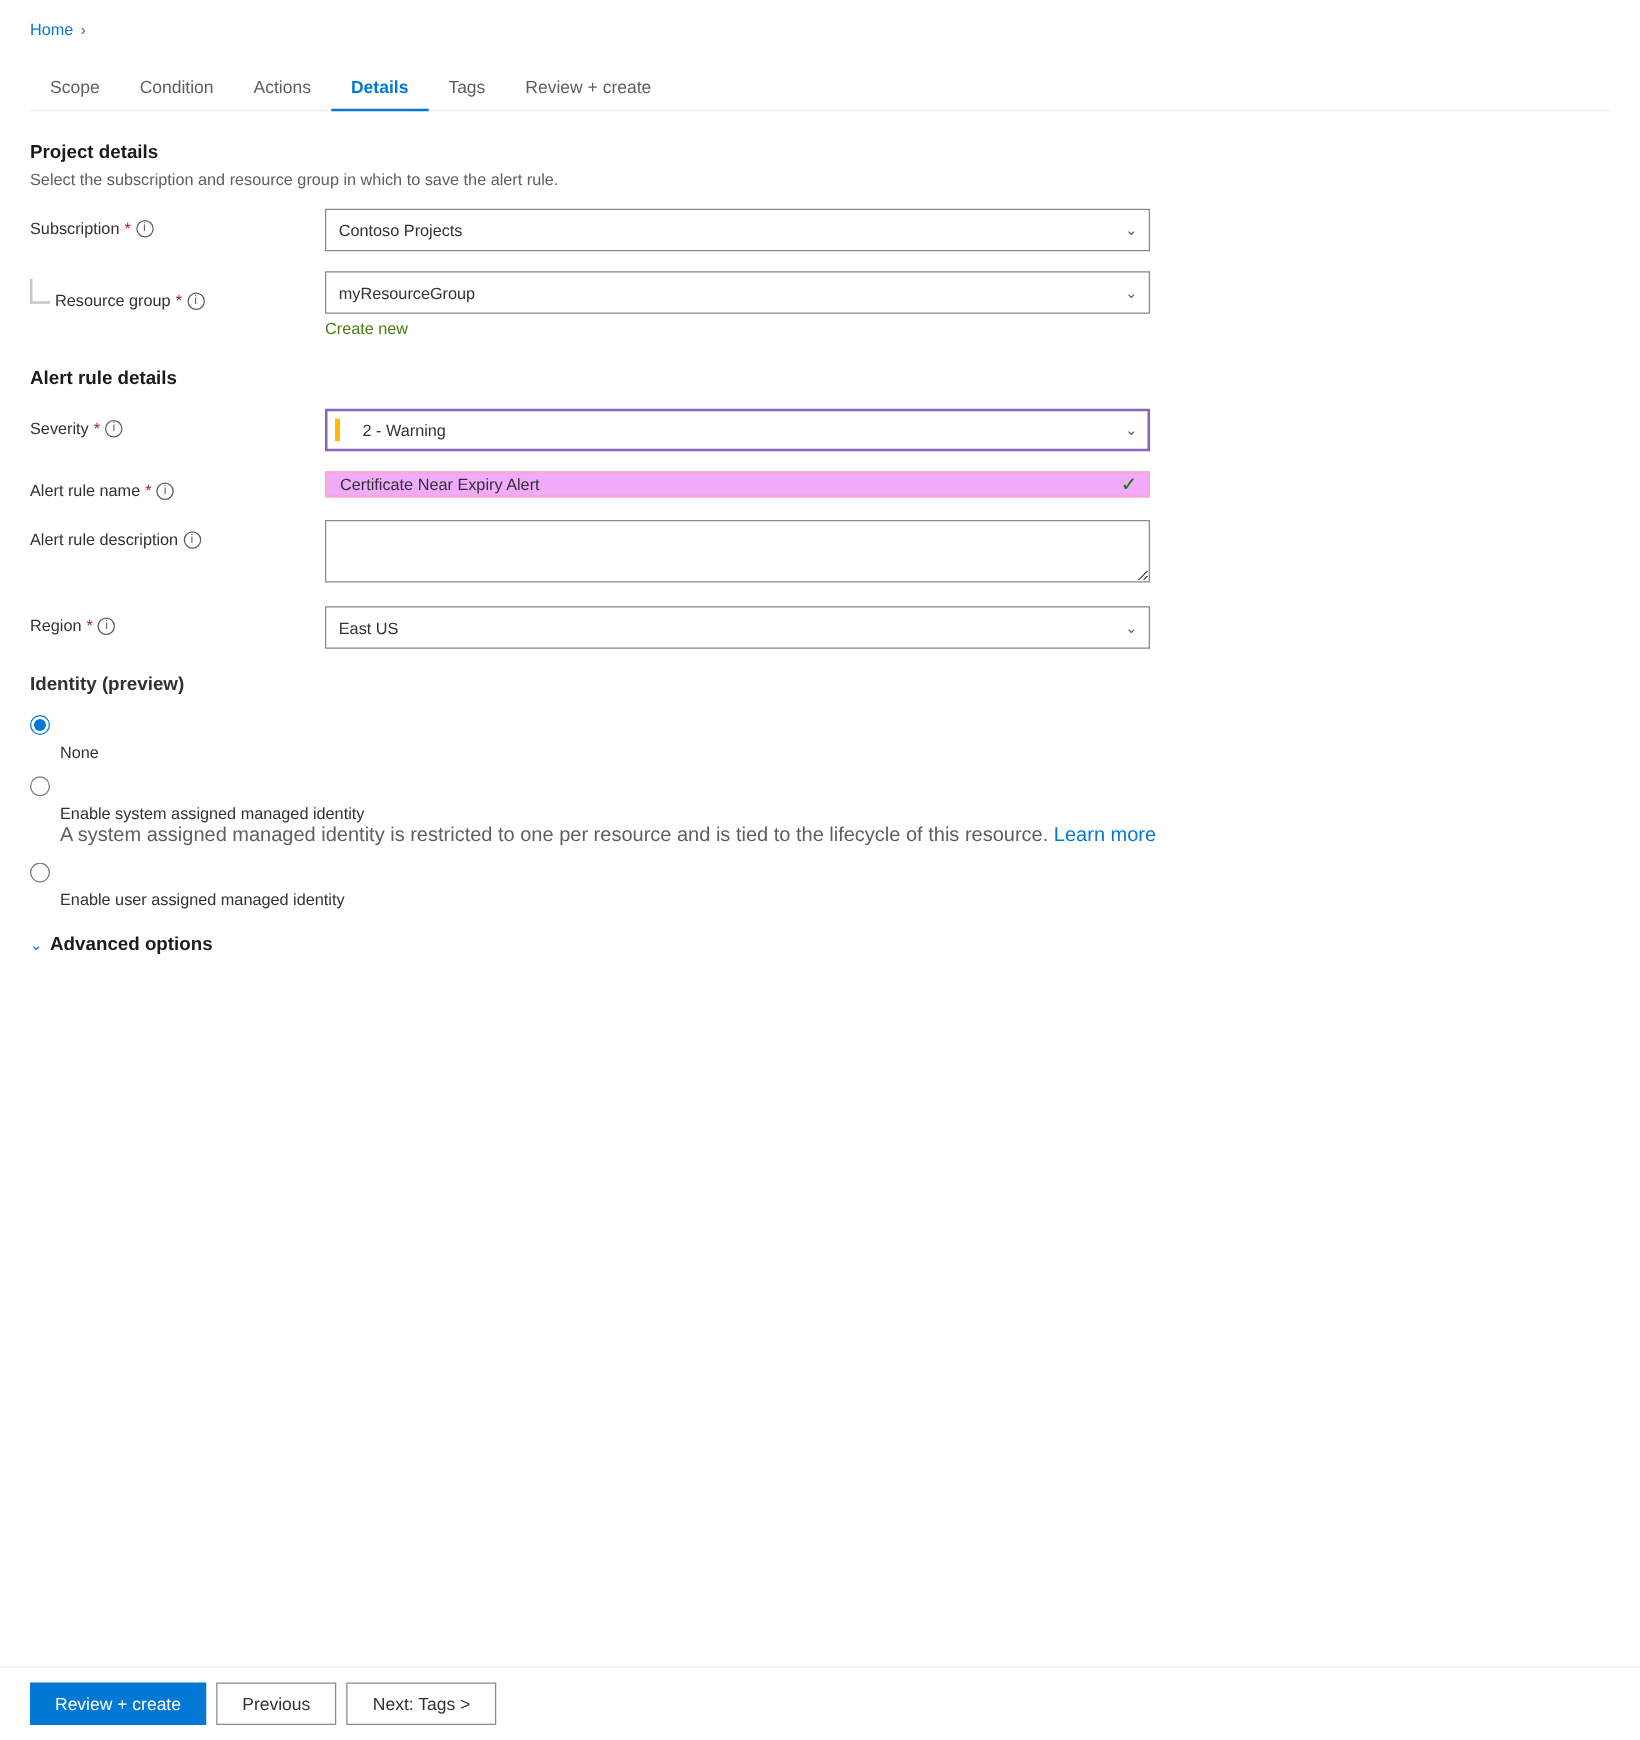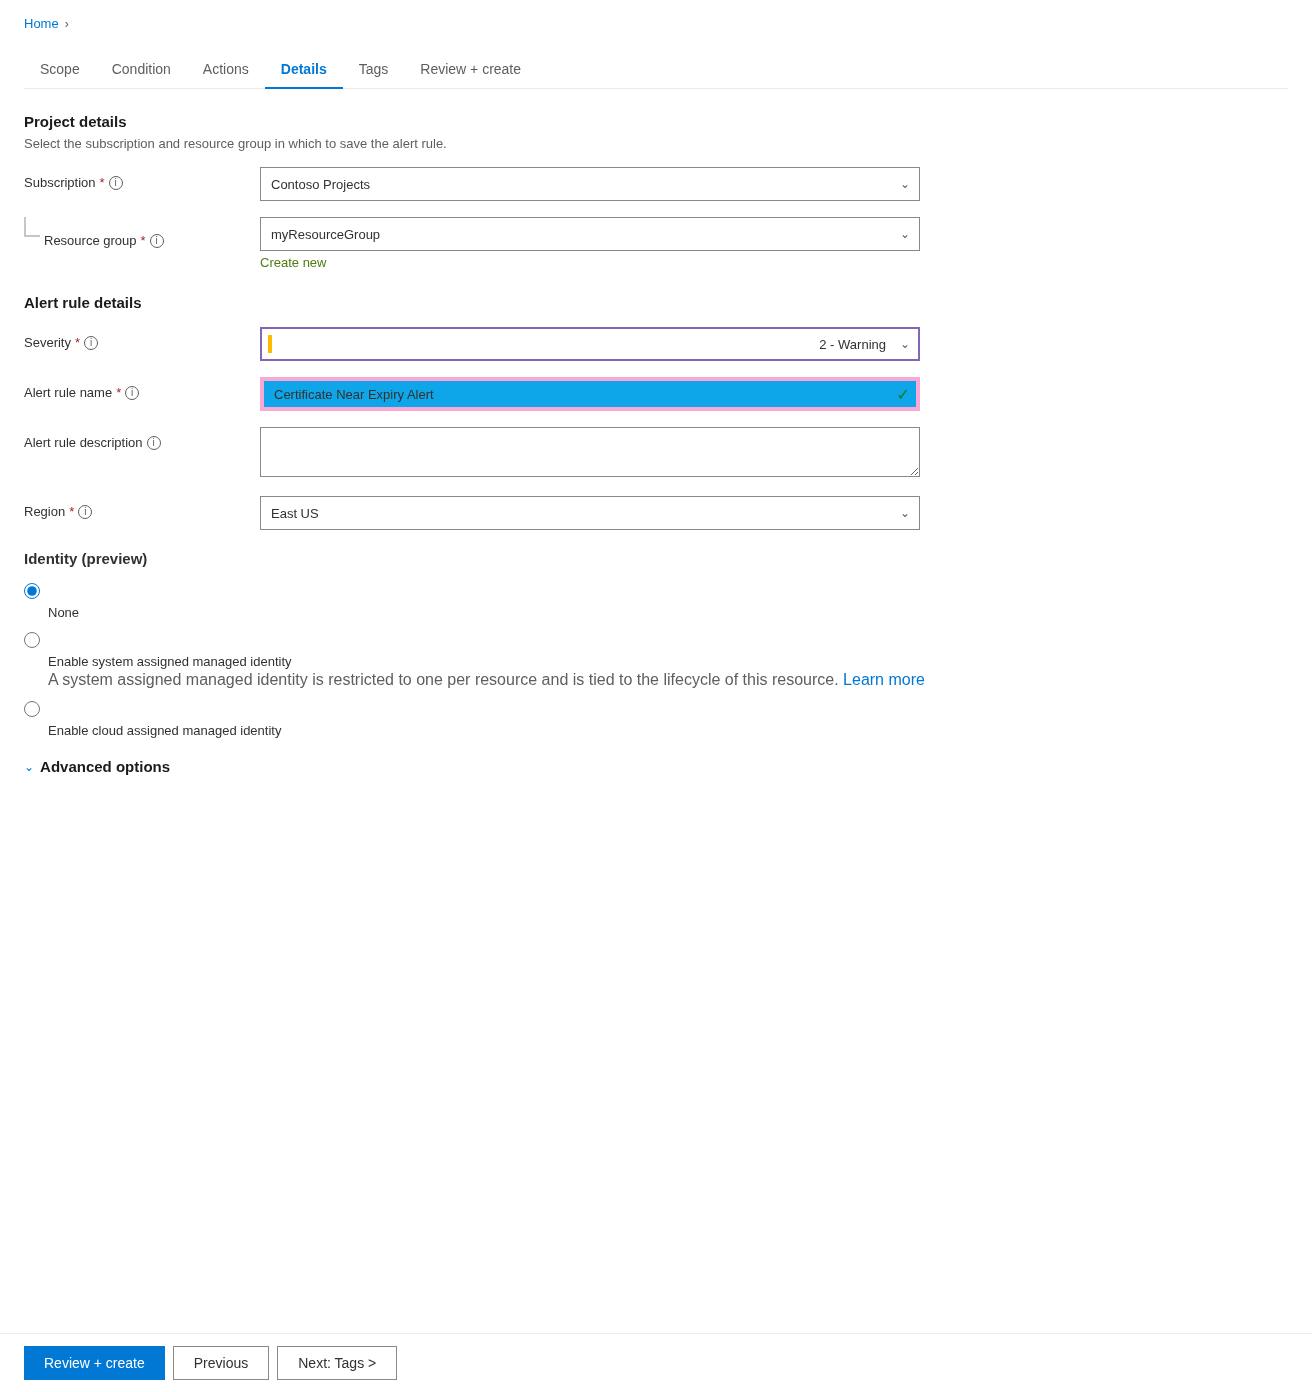--- a/index.html
+++ b/index.html
@@ -138,24 +138,24 @@
       position: absolute;
       right: 10px;
       top: 50%;
       transform: translateY(-50%);
       pointer-events: none;
       color: #605e5c;
       font-size: 12px;
     }
     .input-field {
       width: 100%;
-      height: 34px;
+      height: 21px;
       padding: 0 32px 0 10px;
-      border: 4px solid #f9a8d4;
-      background: #0ea5e9;
+      border: 2px solid #f9a8d4;
+      background: #f0abfc;
       font-size: 13px;
       color: #323130;
       outline: none;
       position: relative;
     }
     .input-with-check {
       position: relative;
     }
     .input-with-check .check-icon {
       position: absolute;
@@ -187,21 +187,21 @@
     }
     .resource-group-row {
       display: flex;
       align-items: flex-start;
       margin-bottom: 16px;
       gap: 16px;
     }
     .resource-group-label-area {
       min-width: 220px;
       display: flex;
-      align-items: flex-start;
+      align-items: center;
       padding-top: 8px;
     }
     .indent-line {
       width: 16px;
       height: 20px;
       border-left: 2px solid #c8c6c4;
       border-bottom: 2px solid #c8c6c4;
       margin-right: 4px;
       flex-shrink: 0;
       margin-top: -8px;
@@ -363,21 +363,21 @@
     <div class="section-title section-divider">Alert rule details</div>
 
     <div class="form-row">
       <div class="form-label">
         <span>Severity</span>
         <span class="required">*</span>
         <span class="info-icon">i</span>
       </div>
       <div class="form-control">
         <div class="select-wrapper">
-          <select class="select-field severity-selected" style="padding-left: 16px; text-align: right;">
+          <select class="select-field severity-selected" style="padding-left: 28px;">
             <option value="2">2 - Warning</option>
             <option value="0">0 - Critical</option>
             <option value="1">1 - Error</option>
             <option value="3">3 - Informational</option>
             <option value="4">4 - Verbose</option>
           </select>
           <span style="position:absolute; left: 8px; top: 50%; transform: translateY(-50%); width: 4px; height: 18px; background: #ffb900; pointer-events: none;"></span>
           <span class="select-arrow">⌄</span>
         </div>
       </div>
@@ -442,21 +442,21 @@
           <div class="radio-desc">
             <span>A system assigned managed identity is restricted to one per resource and is tied to the lifecycle of this resource.</span>
             <a class="link">Learn more</a>
           </div>
         </div>
       </div>
 
       <div class="radio-item">
         <input type="radio" name="identity" class="radio-input" style="">
         <div>
-          <div class="radio-label">Enable cloud assigned managed identity</div>
+          <div class="radio-label">Enable user assigned managed identity</div>
         </div>
       </div>
     </div>
   </div>
 
   <div class="advanced-options">
     <span class="advanced-options-icon">⌄</span>
     <span class="advanced-options-label">Advanced options</span>
   </div>
 </div>

